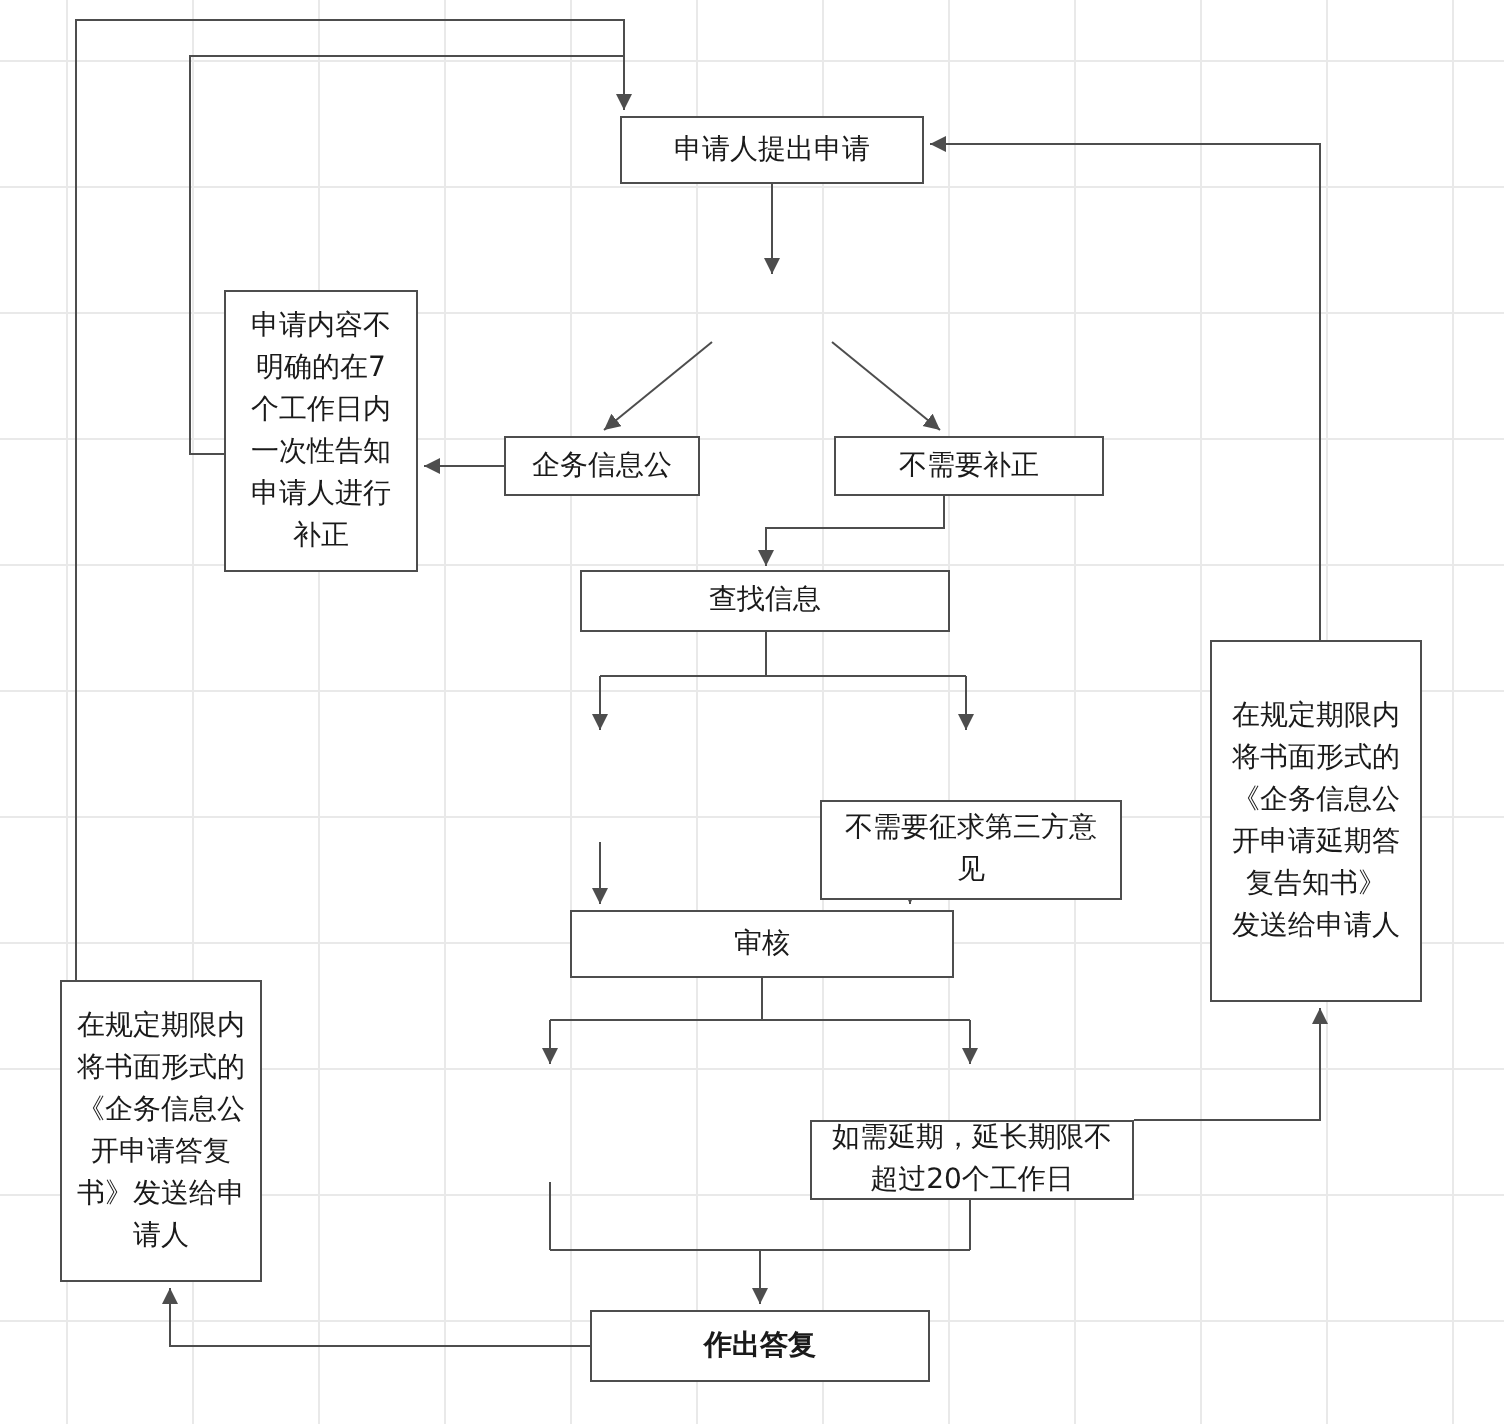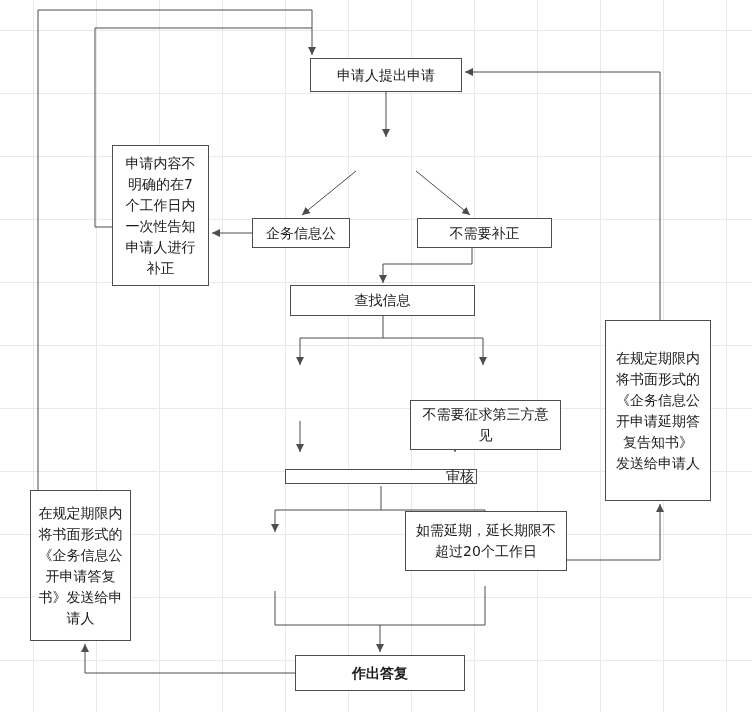--- a/index.html
+++ b/index.html
@@ -49,23 +49,23 @@
   .node span { white-space: pre-line; }
 
   .n-start        { left: 310px; top: 58px;  width: 152px; height: 34px; }
   .n-register     { left: 322px; top: 140px; width: 128px; height: 31px; }
   .n-need-fix     { left: 252px; top: 218px; width: 98px;  height: 30px; }
   .n-no-fix       { left: 405px; top: 218px; width: 135px; height: 30px; margin-left: 12px; }
   .n-notify-fix   { left: 112px; top: 145px; width: 97px;  height: 141px; }
   .n-search-info  { left: 290px; top: 285px; width: 185px; height: 31px; }
   .n-third-party  { left: 210px; top: 368px; width: 181px; height: 53px; }
   .n-no-third-party { left: 410px; top: 368px; width: 151px; height: 50px; margin-top: 32px; }
-  .n-review       { left: 285px; top: 469px; width: 192px; height: 15px; justify-content: flex-end; }
+  .n-review       { left: 285px; top: 455px; width: 192px; height: 34px; }
   .n-within-20    { left: 200px; top: 535px; width: 151px; height: 56px; }
-  .n-extend       { left: 405px; top: 511px; width: 162px; height: 60px; }
+  .n-extend       { left: 405px; top: 560px; width: 162px; height: 40px; }
   .n-reply        { left: 295px; top: 655px; width: 170px; height: 36px; font-weight: bold; }
   .n-reply-letter { left: 30px;  top: 490px; width: 101px; height: 151px; }
   .n-delay-letter { left: 605px; top: 320px; width: 106px; height: 181px; }
 </style>
 </head>
 <body>
 
 <div id="canvas">
 
   <svg id="edges" width="752" height="712" viewBox="0 0 752 712" xmlns="http://www.w3.org/2000/svg">

